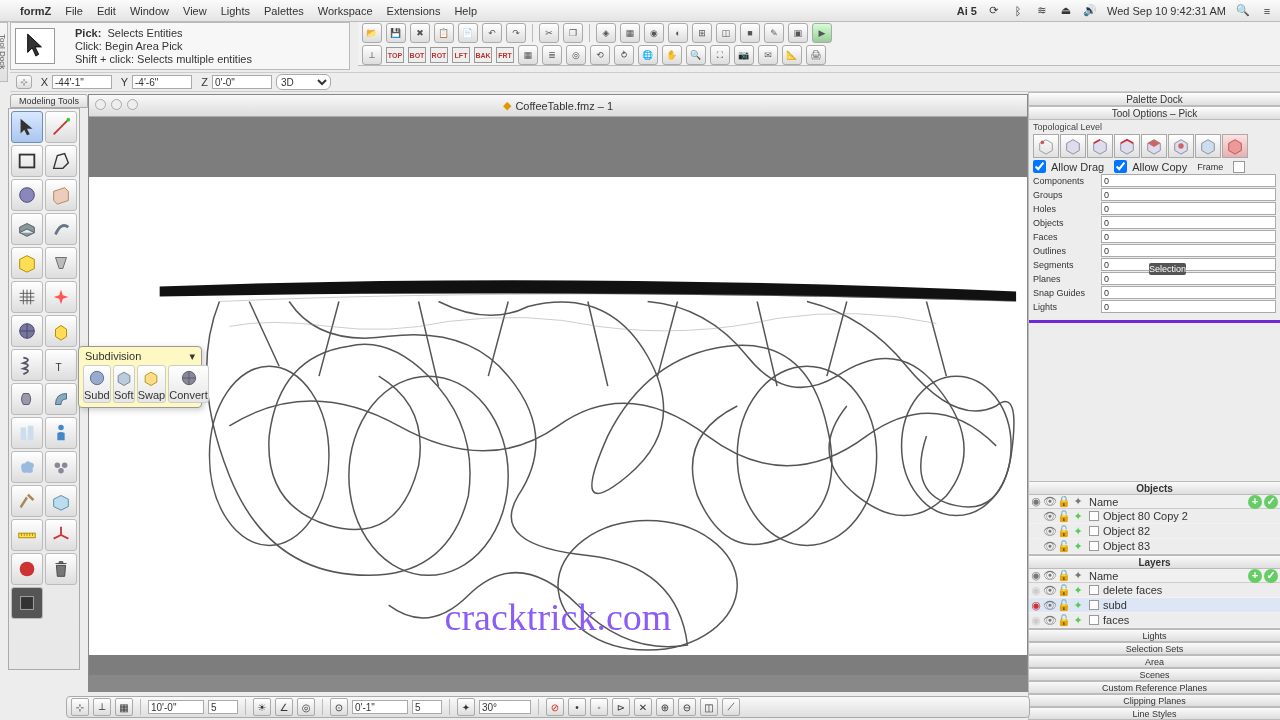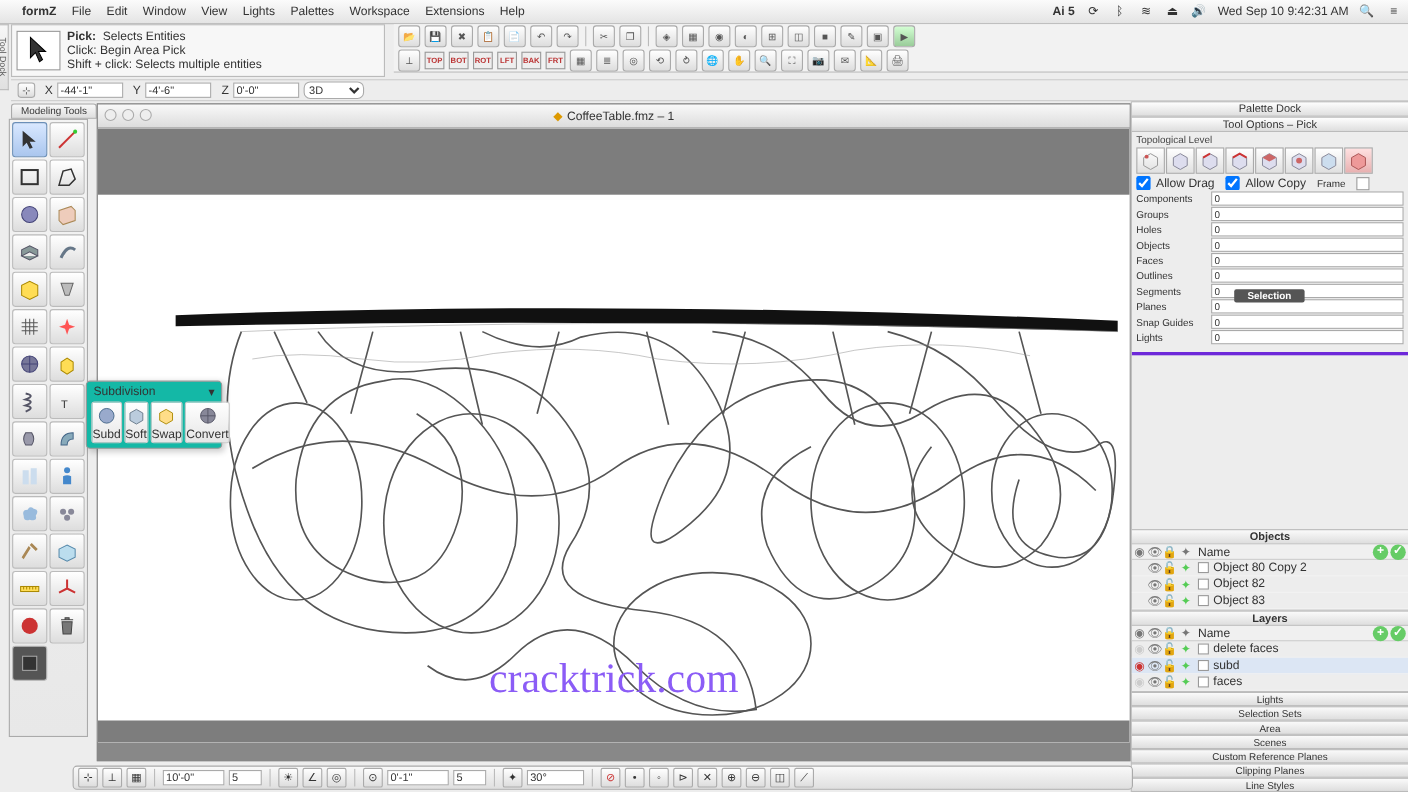--- a/index.html
+++ b/index.html
@@ -5,21 +5,21 @@
 *{margin:0;padding:0;box-sizing:border-box;font-family:"Lucida Grande","Helvetica Neue",Arial,sans-serif;font-size:11px;color:#333;}
 body{width:1280px;height:720px;background:#ededed;overflow:hidden;position:relative;}
 .menubar{height:22px;background:linear-gradient(#fbfbfb,#e4e4e4);border-bottom:1px solid #bbb;display:flex;align-items:center;padding:0 6px;gap:14px;}
 .menubar .apple{font-size:13px;}
 .menubar .appname{font-weight:bold;}
 .menubar .menu-item{cursor:default;}
 .menubar .spacer{flex:1;}
 .menubar .right{display:flex;align-items:center;gap:10px;font-size:11px;}
 .menubar .right .ico{width:14px;height:14px;display:inline-flex;align-items:center;justify-content:center;}
 .dock-left{position:absolute;left:0;top:22px;width:8px;height:60px;background:linear-gradient(#f7f7f7,#e0e0e0);border:1px solid #bbb;border-left:none;writing-mode:vertical-rl;font-size:8px;text-align:center;color:#555;}
-.hint-box{position:absolute;left:10px;top:22px;height:48px;width:340px;background:#f7f7f7;border:1px solid #bbb;display:flex;align-items:center;padding:2px 4px;gap:6px;}
+.hint-box{position:absolute;left:10px;top:22px;height:48px;width:340px;background:#f7f7f7;border:1px solid #bbb;display:flex;align-items:center;padding:2px 4px;gap:20px;}
 .hint-box .cursor{width:40px;height:36px;border:1px solid #999;background:#fff;display:flex;align-items:center;justify-content:center;}
 .hint-box .cursor svg{width:22px;height:28px;}
 .hint-box .lines{font-size:10px;line-height:13px;}
 .big-toolbar{position:absolute;left:358px;top:22px;height:44px;right:0;background:#f2f2f2;border-bottom:1px solid #bbb;display:flex;flex-direction:column;}
 .big-toolbar .row{display:flex;align-items:center;gap:4px;padding:1px 4px;}
 .tb-btn{width:20px;height:20px;border:1px solid #aaa;border-radius:3px;background:linear-gradient(#fff,#ddd);display:inline-flex;align-items:center;justify-content:center;font-size:9px;color:#555;}
 .tb-mini{width:18px;height:16px;border:1px solid #999;background:#eee;font-size:7px;display:inline-flex;align-items:center;justify-content:center;font-weight:bold;color:#b33;}
 .tb-sep{width:1px;height:18px;background:#bbb;margin:0 2px;}
 .coord-bar{position:absolute;left:10px;top:72px;right:0;height:20px;background:#ededed;border-top:1px solid #ccc;border-bottom:1px solid #ccc;display:flex;align-items:center;padding:0 6px;gap:4px;font-size:10px;}
 .coord-bar input{height:14px;width:60px;font-size:10px;border:1px solid #aaa;background:#fff;padding:0 2px;}
@@ -33,21 +33,21 @@
 .canvas-wrap{position:absolute;left:88px;top:94px;right:252px;bottom:28px;background:#888;border:1px solid #888;}
 .canvas-title{height:22px;background:linear-gradient(#f9f9f9,#dcdcdc);border-bottom:1px solid #aaa;display:flex;align-items:center;justify-content:center;position:relative;font-size:11px;}
 .win-dots{position:absolute;left:6px;top:4px;display:flex;gap:5px;}
 .win-dots span{width:11px;height:11px;border-radius:50%;border:1px solid #aaa;background:#eee;}
 .canvas{position:absolute;left:0;top:22px;right:0;bottom:16px;background:#fff;overflow:hidden;}
 .canvas .greyband{position:absolute;left:0;right:0;height:60px;background:#7d7d7d;}
 .canvas .greyband.top{top:0;}
 .canvas .greyband.bot{bottom:0;height:20px;}
 .canvas svg.model{position:absolute;left:0;top:60px;right:0;width:100%;height:calc(100% - 80px);}
 .watermark{position:absolute;left:50%;transform:translateX(-50%);bottom:36px;font-size:38px;color:#8b5cf6;font-family:Georgia,serif;}
-.subdiv-pop{position:absolute;left:78px;top:346px;width:124px;background:#14b8a6;border:1px solid #999;border-radius:4px;box-shadow:2px 2px 6px rgba(0,0,0,0.2);padding:2px;}
+.subdiv-pop{position:absolute;left:78px;top:346px;width:124px;background:#fef9c3;border:1px solid #999;border-radius:4px;box-shadow:2px 2px 6px rgba(0,0,0,0.2);padding:2px;}
 .subdiv-pop .head{height:14px;font-size:10px;padding:0 4px;display:flex;justify-content:space-between;align-items:center;color:#444;}
 .subdiv-pop .row{display:flex;gap:2px;padding:2px;}
 .subdiv-btn{flex:1;height:38px;border:1px solid #ccc;border-radius:3px;background:linear-gradient(#fff,#e6e6e6);display:flex;flex-direction:column;align-items:center;justify-content:center;font-size:8px;gap:1px;}
 .subdiv-btn svg{width:20px;height:20px;}
 
 .right-dock{position:absolute;right:0;top:92px;width:252px;bottom:0;background:#ededed;display:flex;flex-direction:column;border-left:1px solid #bbb;}
 .dock-head{height:14px;background:linear-gradient(#fefefe,#dedede);border-top:1px solid #bbb;border-bottom:1px solid #bbb;text-align:center;font-size:10px;line-height:13px;}
 .opt-panel{padding:2px 4px 6px;border-bottom:3px solid #6d28d9;}
 .opt-panel .lbl2{font-size:9px;color:#444;}
 .topo-row{display:flex;gap:1px;margin:2px 0;}
@@ -69,21 +69,21 @@
 .list-hdr .pm.ok{background:#6c6;}
 .list-row{height:15px;display:flex;align-items:center;font-size:9px;border-bottom:1px solid #f2f2f2;}
 .list-row .cico{width:14px;text-align:center;color:#777;}
 .list-row .sq{width:10px;height:10px;margin:0 4px;border:1px solid #999;background:#fff;}
 .list-row.sel{background:#dce6f4;}
 .mini-head{height:13px;background:linear-gradient(#fafafa,#dedede);border-top:1px solid #bbb;border-bottom:1px solid #bbb;text-align:center;font-size:9px;line-height:12px;}
 .status-bar{position:absolute;left:66px;right:250px;bottom:2px;height:22px;background:linear-gradient(#f9f9f9,#dfdfdf);border:1px solid #aaa;border-radius:4px;display:flex;align-items:center;padding:0 4px;gap:4px;}
 .status-bar input{width:56px;height:14px;font-size:10px;border:1px solid #aaa;padding:0 2px;}
 .sb-btn{width:18px;height:18px;border:1px solid #aaa;border-radius:2px;background:linear-gradient(#fff,#ddd);display:inline-flex;align-items:center;justify-content:center;font-size:10px;}
 .sb-sep{width:1px;height:16px;background:#bbb;margin:0 3px;}
-.tooltip-badge{position:absolute;right:94px;top:171px;background:#555;color:#fff;font-size:9px;padding:1px 12px;border-radius:2px;font-weight:bold;}
+.tooltip-badge{position:absolute;right:94px;top:171px;background:#555;color:#fff;font-size:9px;padding:1px 0;border-radius:2px;}
 </style>
 </head>
 <body>
 
 <div class="menubar">
   <span class="apple"></span>
   <span class="appname menu-item">formZ</span>
   <span class="menu-item">File</span>
   <span class="menu-item">Edit</span>
   <span class="menu-item">Window</span>

